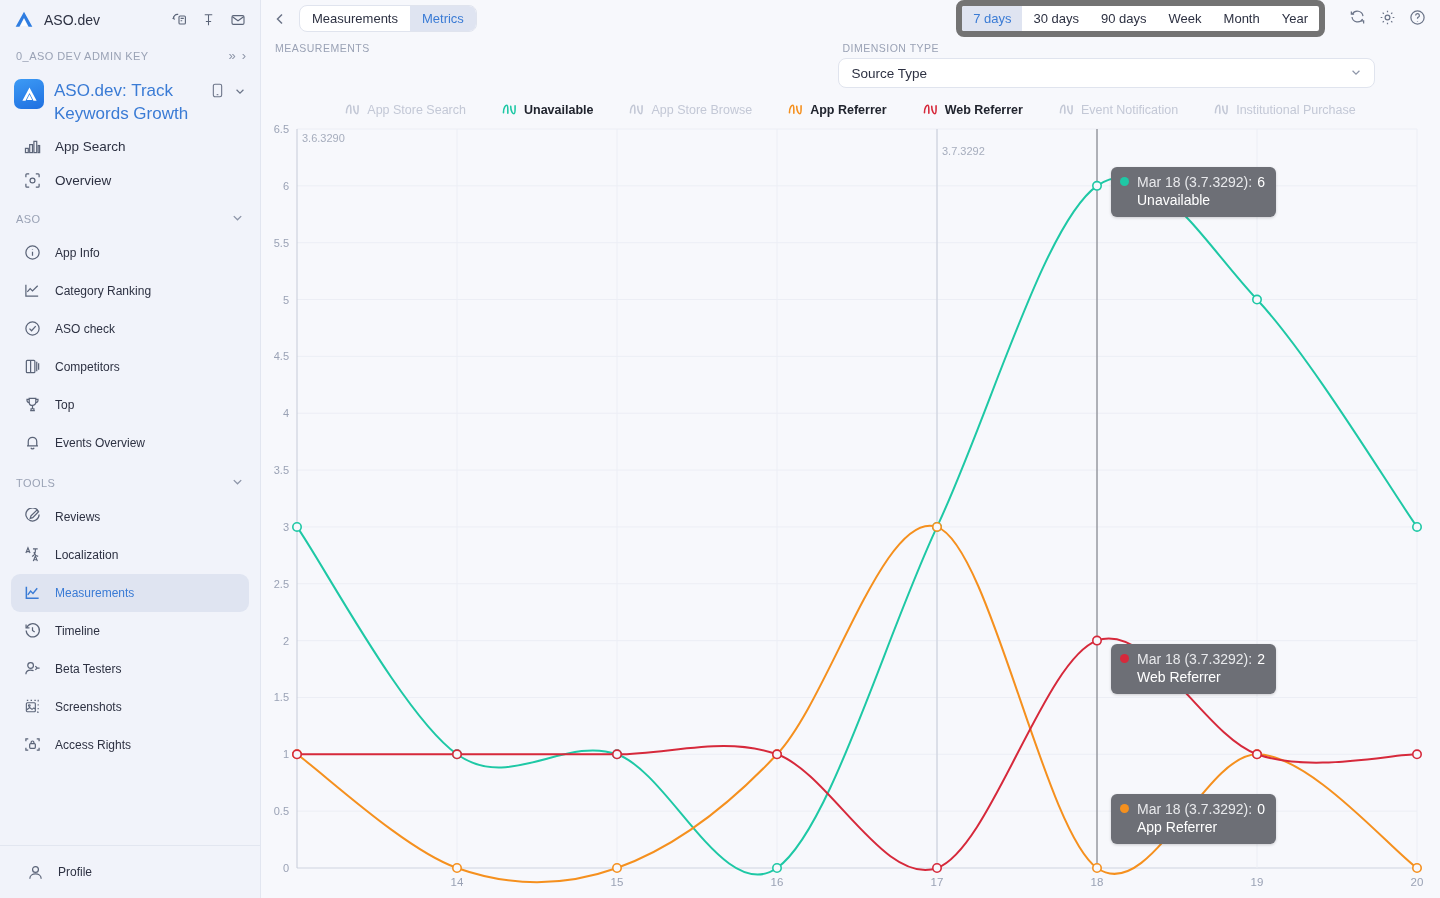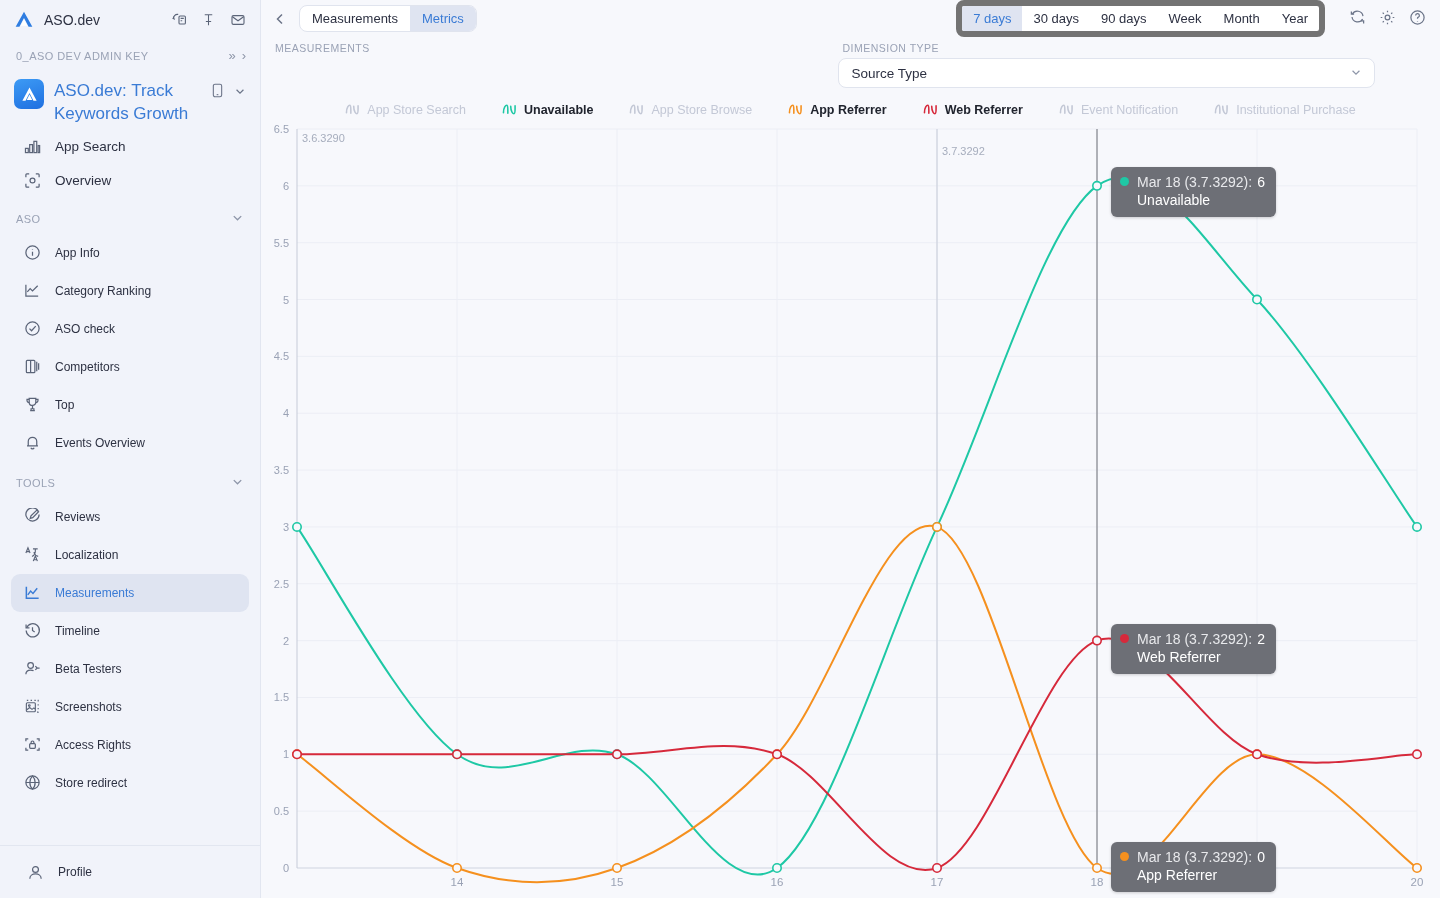--- a/index.html
+++ b/index.html
@@ -349,29 +349,20 @@
       </div>
       <div class="nav-item">
         <span class="ic">
           <svg width="17" height="17" viewBox="0 0 18 18" fill="none" stroke="#5b6478" stroke-width="1.3">
               <path d="M2 5.5V3h2.5M13.5 3H16v2.5M16 12.5V15h-2.5M4.5 15H2v-2.5"></path>
               <rect x="6" y="8" width="6" height="5" rx="1"></rect>
               <path d="M7.5 8V6.8a1.5 1.5 0 0 1 3 0V8"></path>
             </svg>
         </span>
         <span>Access Rights</span>
-      </div>
-      <div class="nav-item">
-        <span class="ic">
-          <svg width="17" height="17" viewBox="0 0 18 18" fill="none" stroke="#5b6478" stroke-width="1.3">
-              <circle cx="9" cy="9" r="7"></circle>
-              <path d="M2 9h14M9 2c2 2.2 2.8 4.6 2.8 7S11 14.2 9 16C7 14.2 6.2 11.4 6.2 9S7 4.2 9 2z"></path>
-            </svg>
-        </span>
-        <span>Store redirect</span>
       </div>
     </div>
 
     <div class="sb-footer">
       <div class="nav-item">
         <span class="ic">
           <svg width="17" height="17" viewBox="0 0 18 18" fill="none" stroke="#5b6478" stroke-width="1.3">
               <circle cx="9" cy="5.8" r="3.1"></circle>
               <path d="M3 15.5c0-3 2.7-5 6-5s6 2 6 5"></path>
             </svg>
@@ -568,24 +559,24 @@
             <circle cx="836" cy="517.6153846153846" r="4.2" fill="#f7f8fc" stroke="#d6293b" stroke-width="1.6"></circle>
             <circle cx="996" cy="631.3076923076923" r="4.2" fill="#f7f8fc" stroke="#d6293b" stroke-width="1.6"></circle>
             <circle cx="1156" cy="631.3076923076923" r="4.2" fill="#f7f8fc" stroke="#d6293b" stroke-width="1.6"></circle>
           </g>
         </svg>
       <div id="tooltips">
           <div class="tt" style="left: 850px; top: 43.8462px;">
             <span class="dot" style="background: rgb(30, 200, 165);"></span>
             <span><span class="l1">Mar 18 (3.7.3292):<b>6</b></span><br><span class="l2">Unavailable</span></span>
           </div>
-          <div class="tt" style="left: 850px; top: 501px;">
+          <div class="tt" style="left: 850px; top: 521px;">
             <span class="dot" style="background: rgb(214, 41, 59);"></span>
             <span><span class="l1">Mar 18 (3.7.3292):<b>2</b></span><br><span class="l2">Web Referrer</span></span>
           </div>
-          <div class="tt" style="left: 850px; top: 719px;">
+          <div class="tt" style="left: 850px; top: 671px;">
             <span class="dot" style="background: rgb(245, 144, 30);"></span>
             <span><span class="l1">Mar 18 (3.7.3292):<b>0</b></span><br><span class="l2">App Referrer</span></span>
           </div>
         </div>
     </div>
   </main>
 </div>
 
 </body></html>

